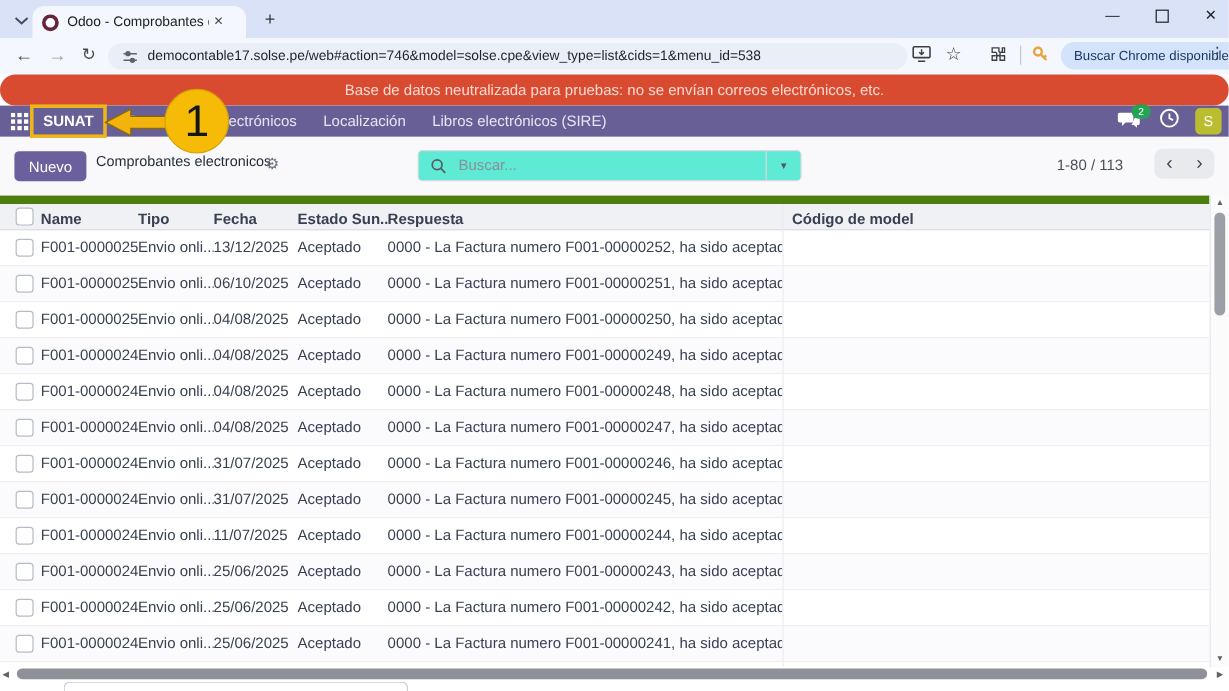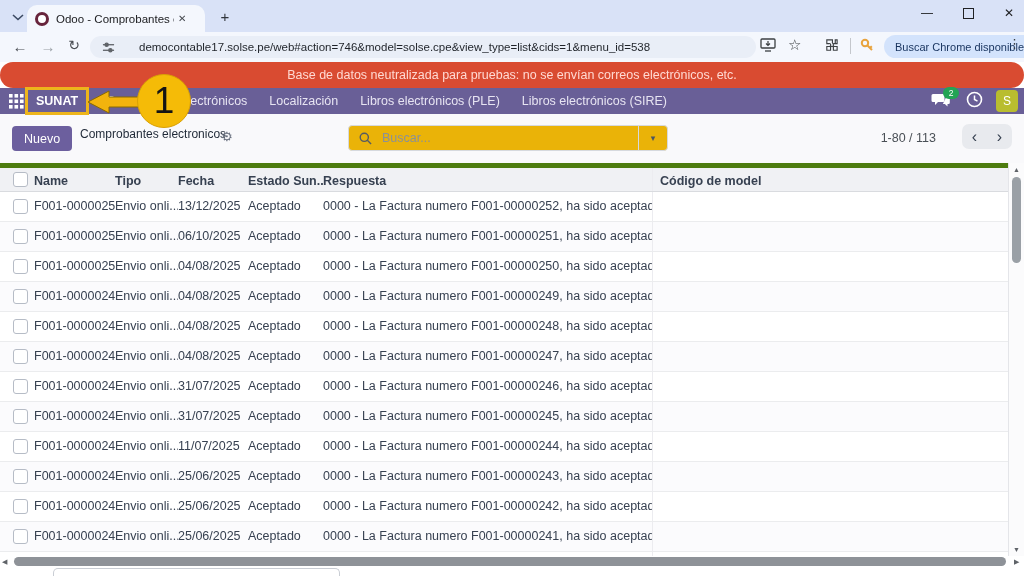--- a/index.html
+++ b/index.html
@@ -21,21 +21,21 @@
   .newtab{left:216px;top:7px;font-size:15px;color:#30343b;width:18px;height:18px;justify-content:center;}
   .wincontrols{right:10px;top:6px;gap:30px;color:#202124;font-size:12px;}
   .win-max{width:9px;height:9px;border:1.3px solid #202124;display:inline-block;}
 
   
   #toolbar{left:0;top:32px;width:1024px;height:30px;background:#f4f7fd;}
   .navbtn{font-size:15px;color:#484c52;width:20px;text-align:center;}
   #back{left:10px;top:38px;}
   #fwd{left:38px;top:38px;color:#9aa0a6;}
   #reload{left:64px;top:37px;font-size:14px;}
-  .addrbar{left:90px;top:36px;width:666px;height:22px;background:#e9eef7;border-radius:12px;padding:0 12px;box-sizing:border-box;gap:16px;}
+  .addrbar{left:90px;top:36px;width:666px;height:22px;background:#e9eef7;border-radius:12px;padding:0 12px;box-sizing:border-box;}
   .addr-url{font-size:11.5px;color:#1f2329;white-space:nowrap;overflow:hidden;margin-left:8px;}
   .tb-icon{color:#3c4043;}
   #install-ic{left:760px;top:38px;}
   #star-ic{left:788px;top:36px;font-size:15px;color:#3c4043;}
   #puzzle-ic{left:824px;top:38px;}
   .tb-sep{left:850px;top:38px;width:1px;height:16px;background:#c4c7cc;}
   #key-ic{left:860px;top:38px;}
   .update-chip{left:884px;top:35px;height:23px;background:#d3e3fc;border-radius:12px;padding:0 11px;font-size:11px;color:#17335e;white-space:nowrap;}
   #kebab{left:1008px;top:36px;font-size:13px;color:#3c4043;}
 
@@ -52,31 +52,31 @@
   .nav-right{right:6px;top:88px;height:26px;gap:13px;}
   .chat-wrap{position:relative;width:22px;height:18px;}
   .badge{position:absolute;top:-5px;right:-6px;min-width:12px;height:12px;border-radius:7px;background:#23a455;color:#fff;font-size:8.5px;line-height:12px;text-align:center;padding:0 2px;}
   .avatar{width:22px;height:22px;border-radius:4px;background:#b9bd2f;color:#fff;font-size:12px;display:flex;align-items:center;justify-content:center;}
 
   
   #cp{left:0;top:114px;width:1024px;height:49px;background:#f9f9fb;}
   .btn-new{left:12px;top:126px;height:25px;padding:0 12px;background:#6c5f9e;border-radius:4px;color:#fff;font-size:12.5px;display:flex;align-items:center;}
   .cp-title{left:80px;top:127px;font-size:12px;color:#1f2937;white-space:nowrap;}
   .cp-gear{left:221px;top:129px;font-size:13px;color:#6b7280;}
-  .searchbox{left:348px;top:125px;width:320px;height:26px;background:#eab308;border:1px solid #d6d9de;border-radius:4px;box-sizing:border-box;}
+  .searchbox{left:348px;top:125px;width:320px;height:26px;background:#5eead4;border:1px solid #d6d9de;border-radius:4px;box-sizing:border-box;}
   .searchbox input{border:0;outline:0;background:transparent;font-size:12.5px;color:#374151;width:230px;font-family:inherit;}
   .searchbox input::placeholder{color:#8a9099;}
   .search-caret{width:28px;height:100%;border-left:1px solid #d6d9de;display:flex;align-items:center;justify-content:center;font-size:9px;color:#4b5563;margin-left:auto;}
   .pager-txt{left:856px;top:131px;width:80px;text-align:right;font-size:12.5px;color:#4a5056;}
   .pager-btns{left:962px;top:124px;height:25px;background:#e8eaee;border-radius:7px;overflow:hidden;}
   .pager-btn{width:25px;height:25px;display:flex;align-items:center;justify-content:center;font-size:16px;color:#374151;}
 
   
   .cols{display:grid;grid-template-columns:34px 81px 63px 70px 75px 329px 1fr;}
-  #thead{left:0;top:163px;width:1008px;height:29px;background:#f0f1f4;border-top:5px solid #4d7c0f;border-bottom:1px solid #d9dbdf;box-sizing:border-box;}
+  #thead{left:0;top:163px;width:1008px;height:29px;background:#f0f1f4;border-top:7px solid #4d7c0f;border-bottom:1px solid #d9dbdf;box-sizing:border-box;}
   #thead .hcell{font-size:12.5px;font-weight:bold;color:#374151;line-height:27px;white-space:nowrap;overflow:hidden;}
   #tbody{left:0;top:192px;width:1008px;height:364px;overflow:hidden;}
   .trow{height:30px;border-bottom:1px solid #ebecee;box-sizing:border-box;background:#fff;}
   .trow:nth-child(even){background:#fbfbfd;}
   .tcell{font-size:12.5px;color:#374151;line-height:29px;white-space:nowrap;overflow:hidden;}
   .cb-cell{display:flex;align-items:center;padding-left:13px;box-sizing:border-box;}
   .cbox{width:13px;height:13px;border:1px solid #b6bcc6;border-radius:3px;background:#fff;}
   .c-codigo{border-left:1px solid #ececf0;padding-left:7px;}
 
   
@@ -174,21 +174,20 @@
         <rect x="0" y="11" width="3.6" height="3.6"></rect>
         <rect x="5.5" y="11" width="3.6" height="3.6"></rect>
         <rect x="11" y="11" width="3.6" height="3.6"></rect>
       </g>
     </svg>
 </span>
 <span class="abs appname flex">SUNAT</span>
 <div class="abs navitems flex">
   <span class="navitem">Documentos electrónicos</span>
   <span class="navitem">Localización</span>
-  <span class="navitem">Libros electrónicos (PLE)</span>
   <span class="navitem">Libros electrónicos (SIRE)</span>
 </div>
 <div class="abs nav-right flex">
   <span class="chat-wrap">
     <svg width="20" height="17" viewBox="0 0 20 17">
         <path d="M2 2 h10 a1.5 1.5 0 0 1 1.5 1.5 v5 a1.5 1.5 0 0 1 -1.5 1.5 H7 l-3 3 v-3 H2 A1.5 1.5 0 0 1 .5 8.5 v-5 A1.5 1.5 0 0 1 2 2 z" fill="#ffffff"></path>
         <path d="M15 5.5 h2.5 a1.3 1.3 0 0 1 1.3 1.3 v4 a1.3 1.3 0 0 1 -1.3 1.3 h-1 v2.4 l-2.6 -2.4 h-2" fill="#ffffff"></path>
       </svg>
     <span class="badge">2</span>
   </span>

